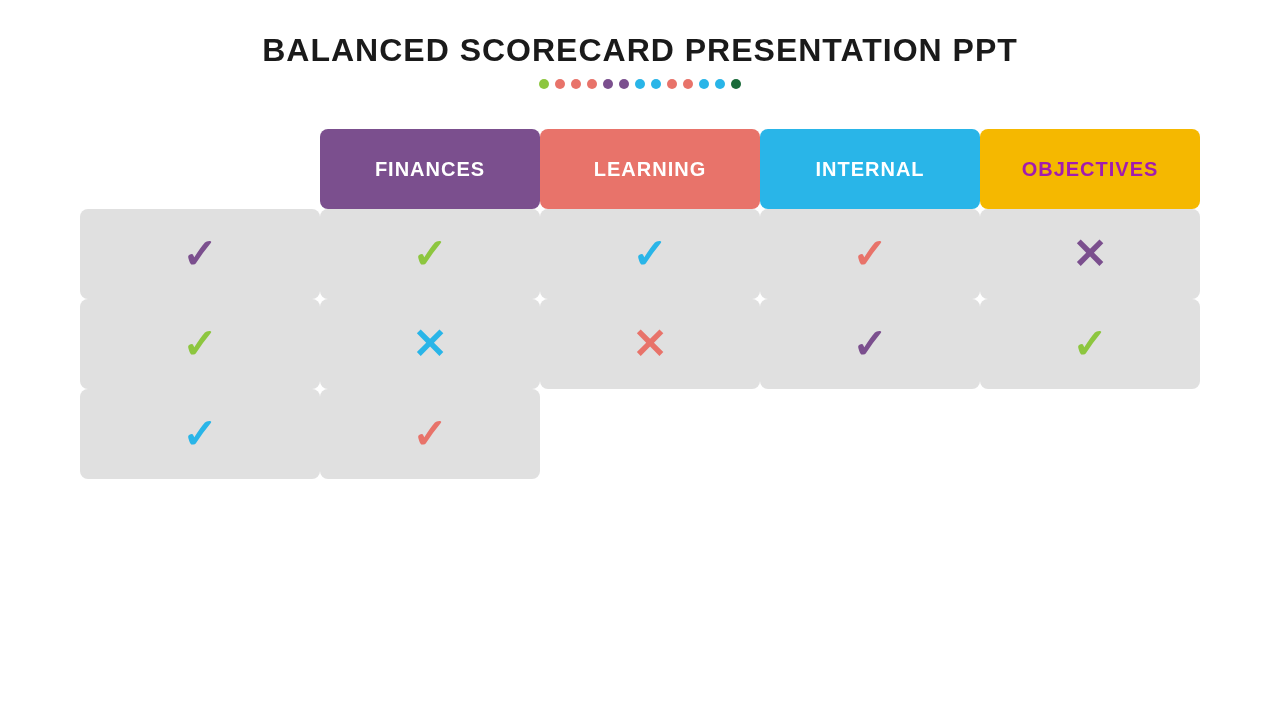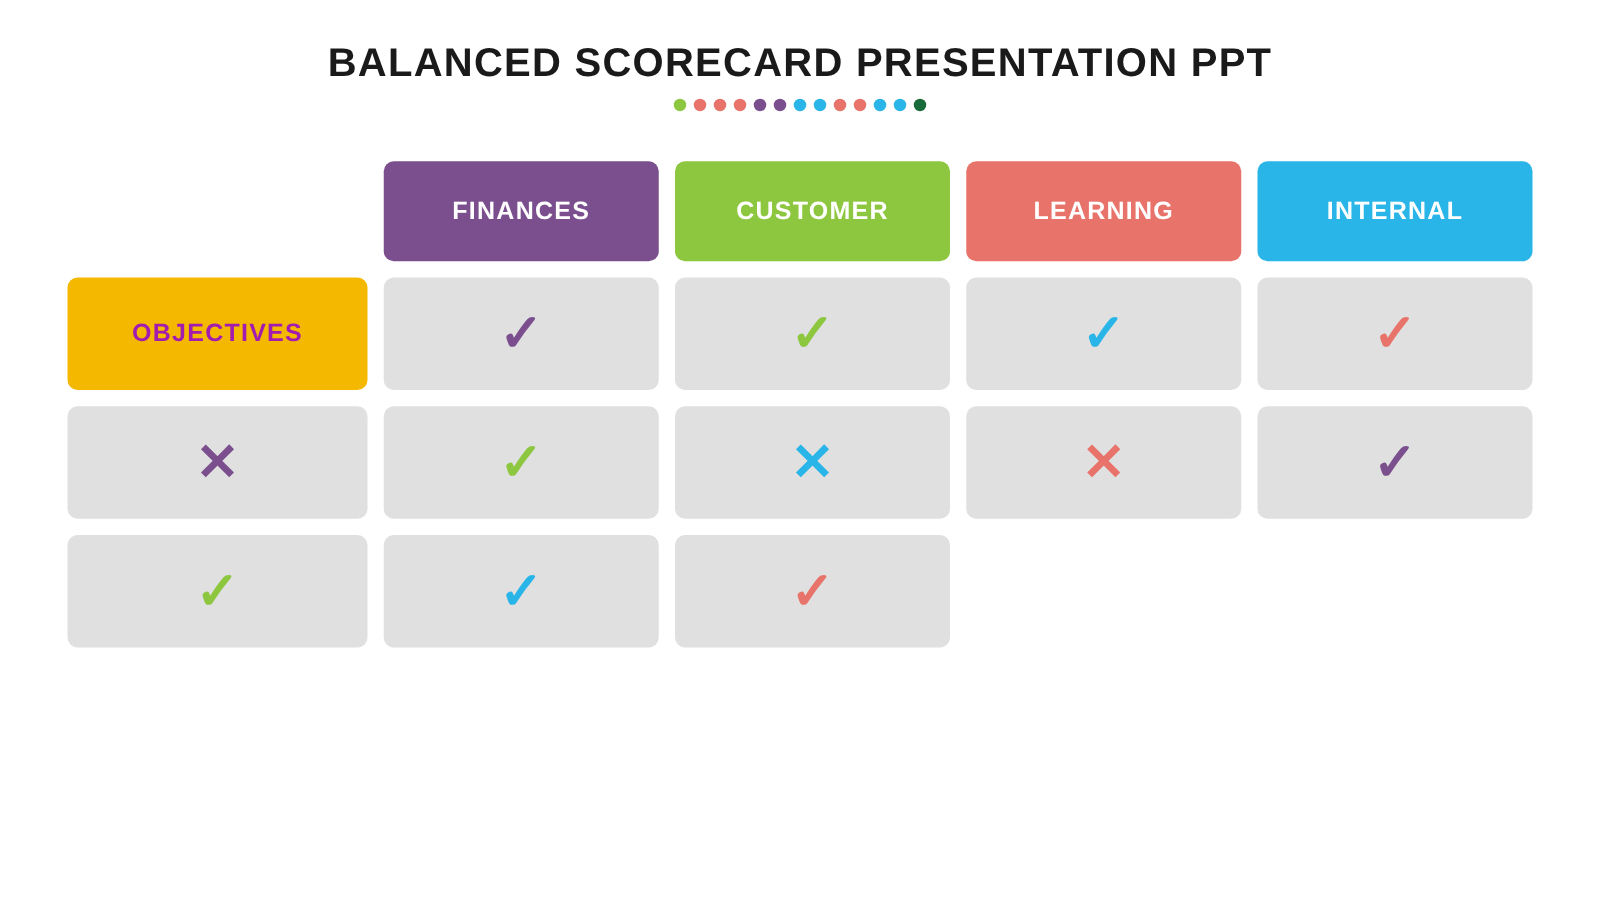--- a/index.html
+++ b/index.html
@@ -32,21 +32,21 @@
     .dot {
       width: 10px;
       height: 10px;
       border-radius: 50%;
     }
     .grid-container {
       margin-top: 40px;
       display: grid;
       grid-template-columns: 240px 220px 220px 220px 220px;
       grid-template-rows: 80px 90px 90px 90px;
-      gap: 13px;
+      gap: 0;
       padding: 0 20px;
     }
     
     .header-cell {
       display: flex;
       align-items: center;
       justify-content: center;
       border-radius: 8px;
       color: white;
       font-size: 20px;
@@ -111,21 +111,20 @@
       <div class="dot" style="background-color: rgb(41, 181, 232);"></div>
       <div class="dot" style="background-color: rgb(41, 181, 232);"></div>
       <div class="dot" style="background-color: rgb(26, 107, 58);"></div>
     </div>
 </div>
 
 <div class="grid-container">
 
   <div class="header-cell header-empty"></div>
   <div class="header-cell header-finances">FINANCES</div>
-  <div class="header-cell header-customer">CUSTOMER</div>
   <div class="header-cell header-learning">LEARNING</div>
   <div class="header-cell header-internal">INTERNAL</div>
 
   <div class="row-label">OBJECTIVES</div>
   <div class="data-cell">
     <span class="check-mark color-purple">✓</span>
   </div>
   <div class="data-cell">
     <span class="check-mark color-green">✓</span>
   </div>

